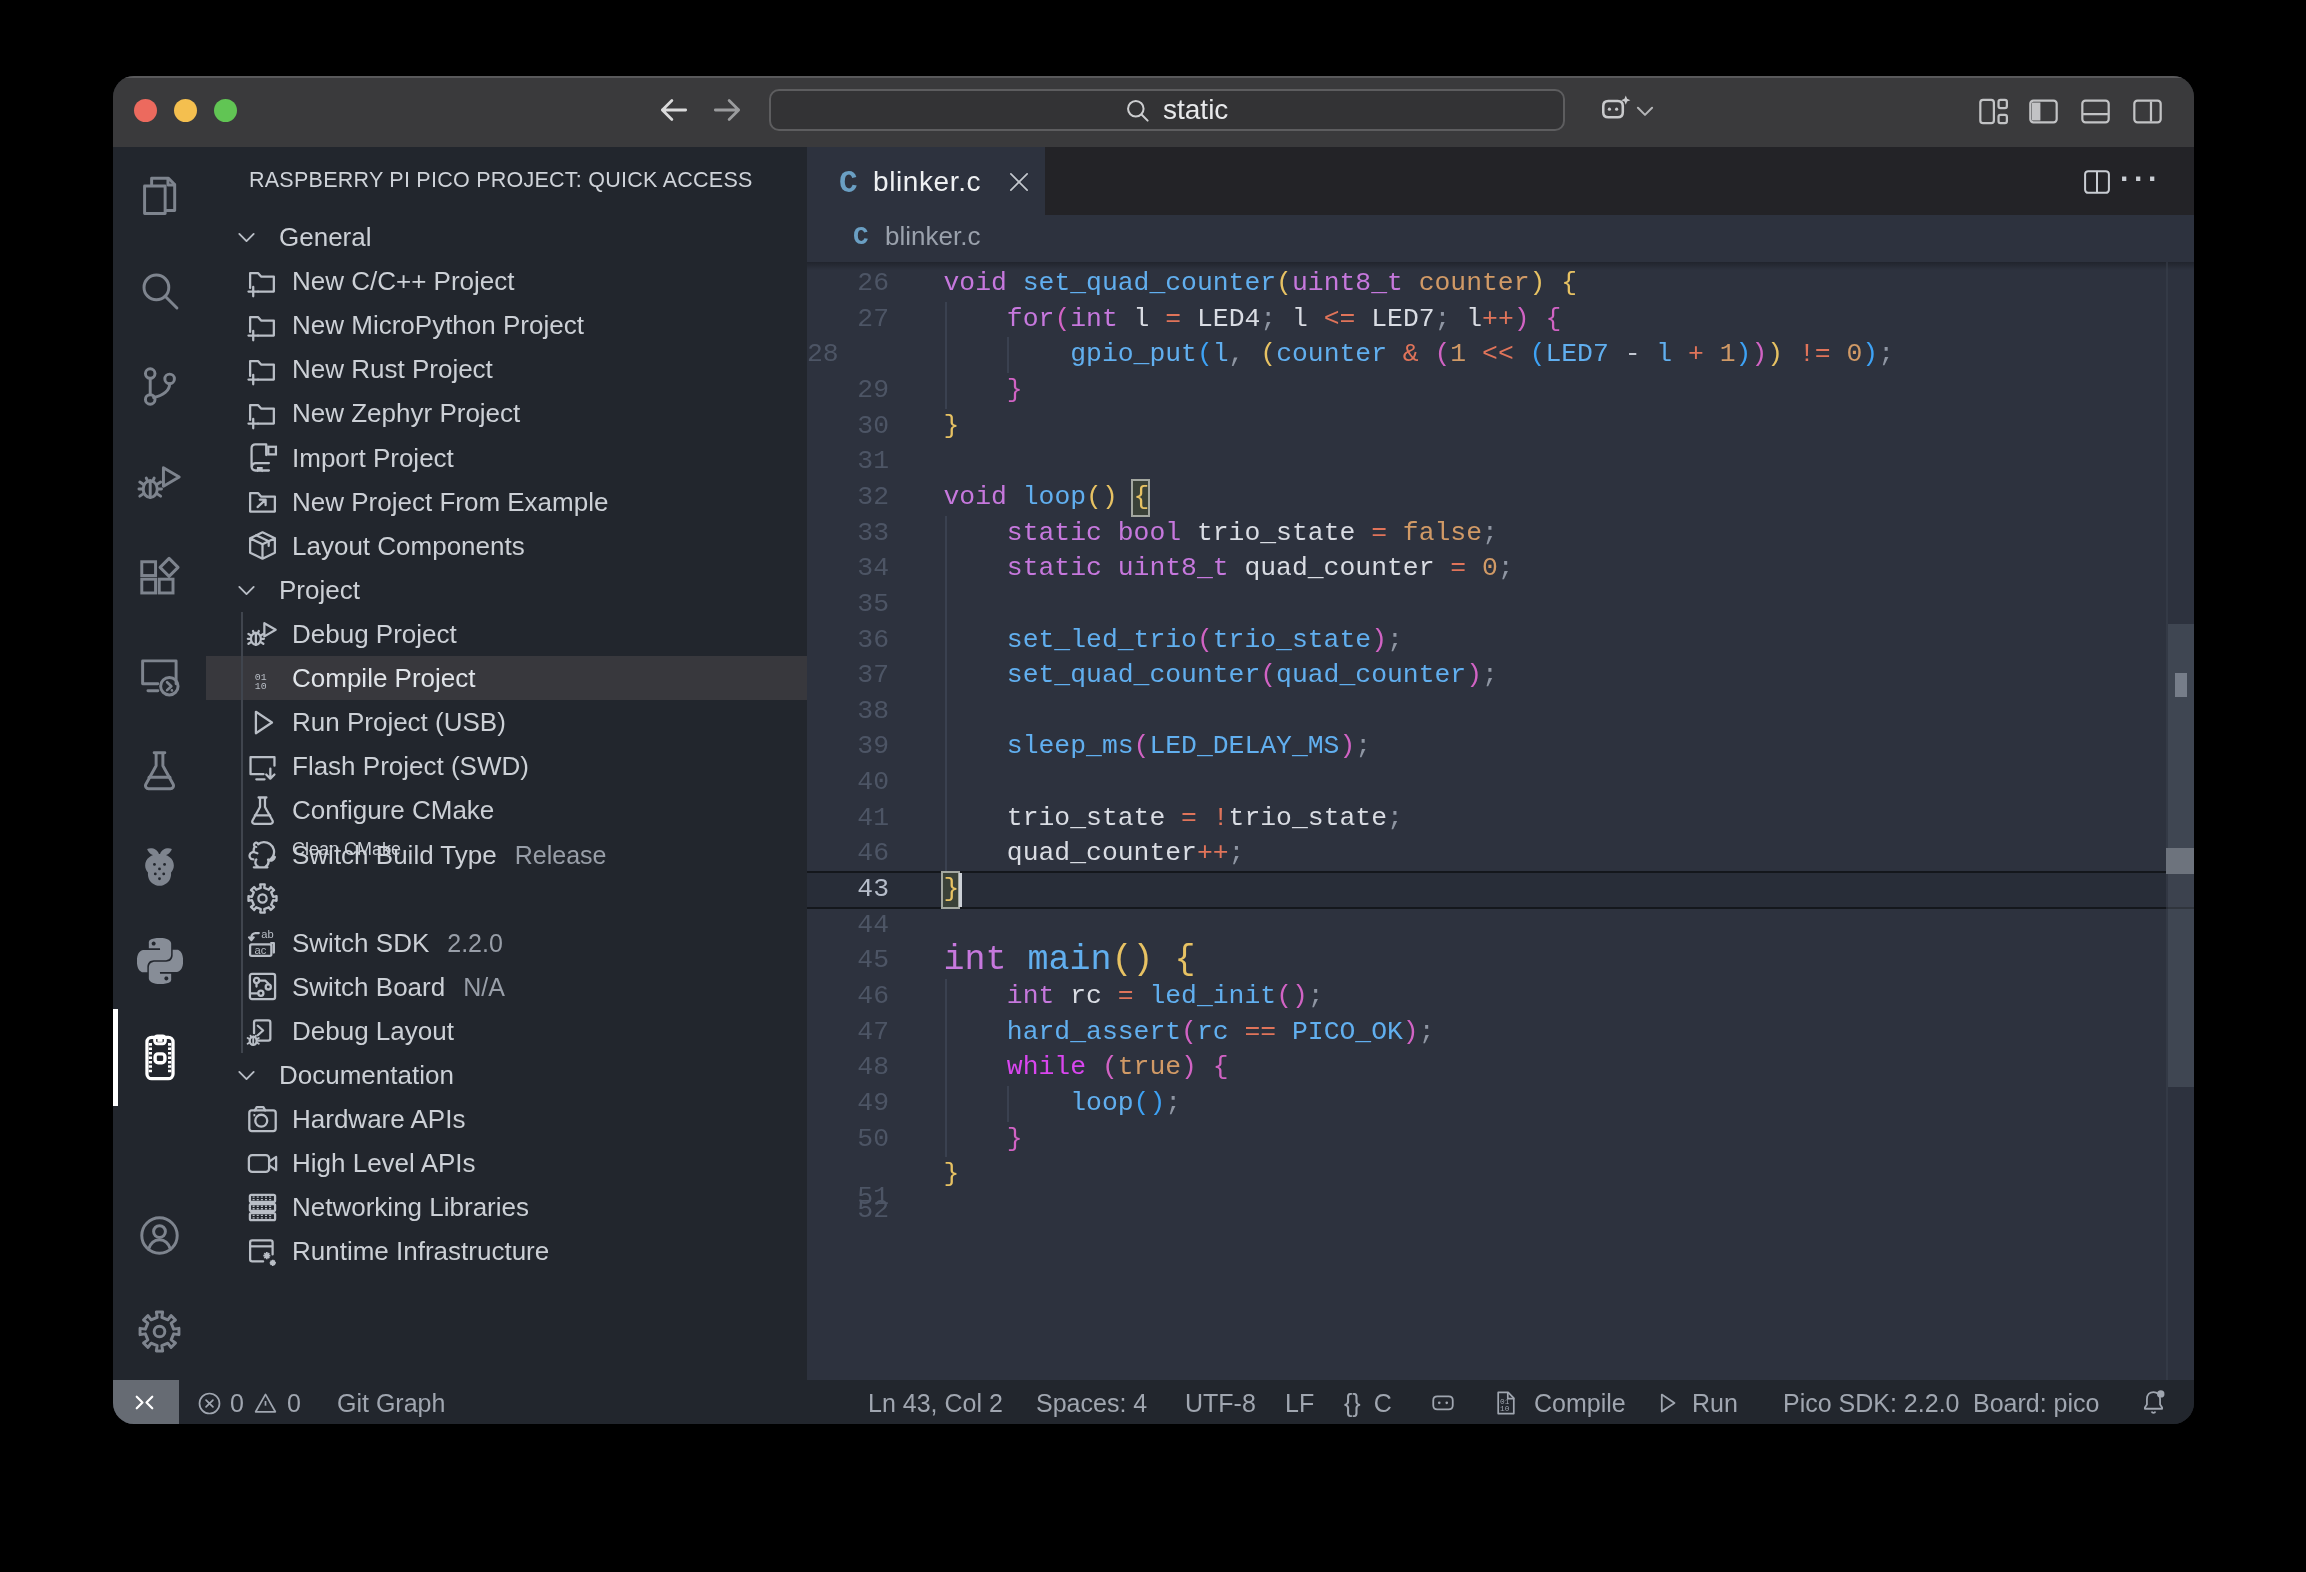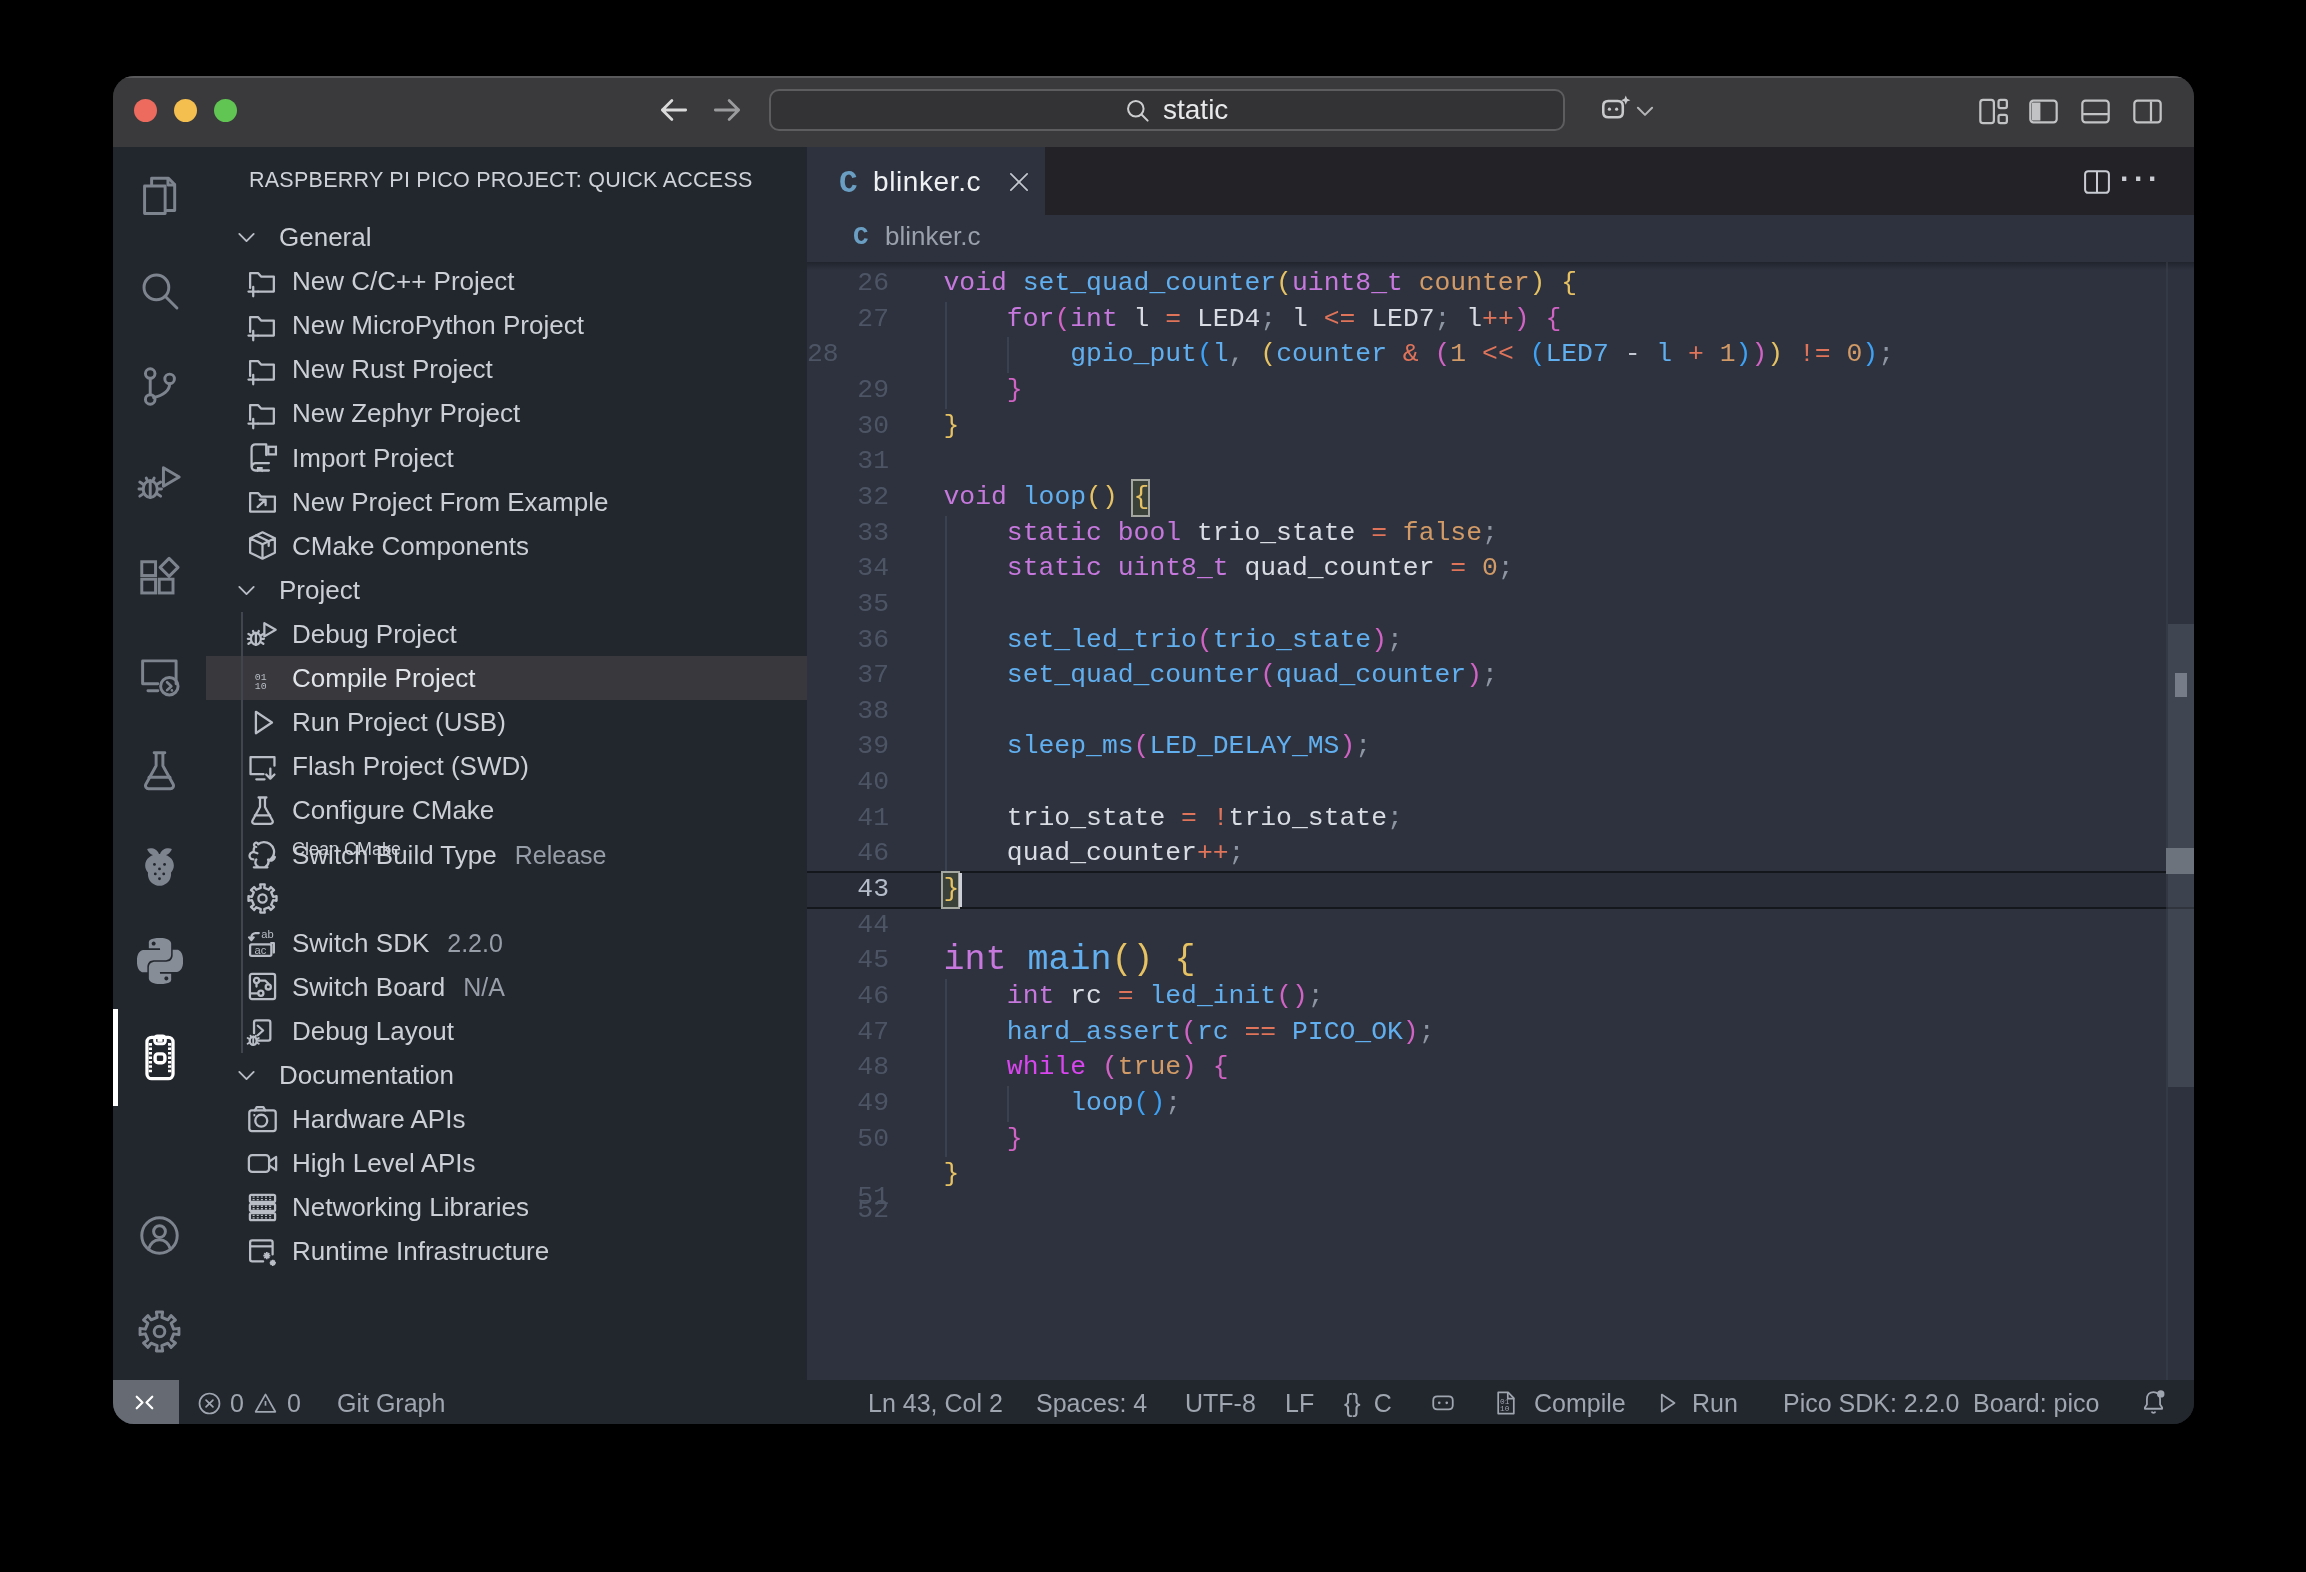--- a/index.html
+++ b/index.html
@@ -171,21 +171,21 @@
 <div class="abs" style="left:179px;top:366.5px;font-size:26px;color:#ccd0d6">Import Project</div>
 <svg class="abs" style="left:133px;top:409.1px" width="33" height="33" viewBox="0 0 16 16" fill="none">
       <path d="M14 12.9 H2 V3.9 h3.8 L7.3 5.6 h6.7 v7.3 z" stroke="#b9bec6" stroke-width="1.1" stroke-linecap="round" stroke-linejoin="round"></path>
       <path d="M5.6 10.7 9.4 7.2 M6.7 7.1 h2.8 v2.7" stroke="#b9bec6" stroke-width="1.1" stroke-linecap="round" stroke-linejoin="round"></path>
     </svg>
 <div class="abs" style="left:179px;top:410.6px;font-size:26px;color:#ccd0d6">New Project From Example</div>
 <svg class="abs" style="left:133px;top:453.2px" width="33" height="33" viewBox="0 0 16 16" fill="none">
       <path d="M8 1.6 14 4.5 v7 L8 14.4 2 11.5 v-7 z M2 4.5 8 7.4 14 4.5 M8 7.4 V14.4" stroke="#b9bec6" stroke-width="1.1" stroke-linecap="round" stroke-linejoin="round"></path>
       <path d="M5 3 11 5.9 v2.3" stroke="#b9bec6" stroke-width="1.1" stroke-linecap="round" stroke-linejoin="round"></path>
     </svg>
-<div class="abs" style="left:179px;top:454.7px;font-size:26px;color:#ccd0d6">CMake Components</div>
+<div class="abs" style="left:179px;top:454.7px;font-size:26px;color:#ccd0d6">Layout Components</div>
 <svg class="abs" style="left:122px;top:502.8px" width="23" height="23" viewBox="0 0 16 16" fill="none">
       <path d="M3 5.5 l5 5 5-5" stroke="#b9bec6" stroke-width="1.3" stroke-linecap="round" stroke-linejoin="round"></path>
     </svg>
 <div class="abs" style="left:166px;top:498.8px;font-size:26px;color:#ccd0d6">Project</div>
 <svg class="abs" style="left:133px;top:541.4px" width="33" height="33" viewBox="0 0 16 16" fill="none">
       <path d="M8.9 3 14.4 6.2 8.9 9.4 z" stroke="#b9bec6" stroke-width="1.1" stroke-linecap="round" stroke-linejoin="round"></path>
       <ellipse cx="4.8" cy="10.6" rx="2.4" ry="2.9" stroke="#b9bec6" stroke-width="1.1"></ellipse>
       <path d="M4.8 7.7 v5.8 M2.4 9 1.2 8.2 M2.3 10.6 H.9 M2.4 12.2 1.2 13 M7.2 9 8.4 8.2 M7.3 10.6 h1.4 M7.2 12.2 8.4 13 M3.9 7.9 3.4 6.8 M5.7 7.9 6.2 6.8" stroke="#b9bec6" stroke-width="1.1" stroke-linecap="round" stroke-linejoin="round"></path>
     </svg>
 <div class="abs" style="left:179px;top:542.9px;font-size:26px;color:#ccd0d6">Debug Project</div>

